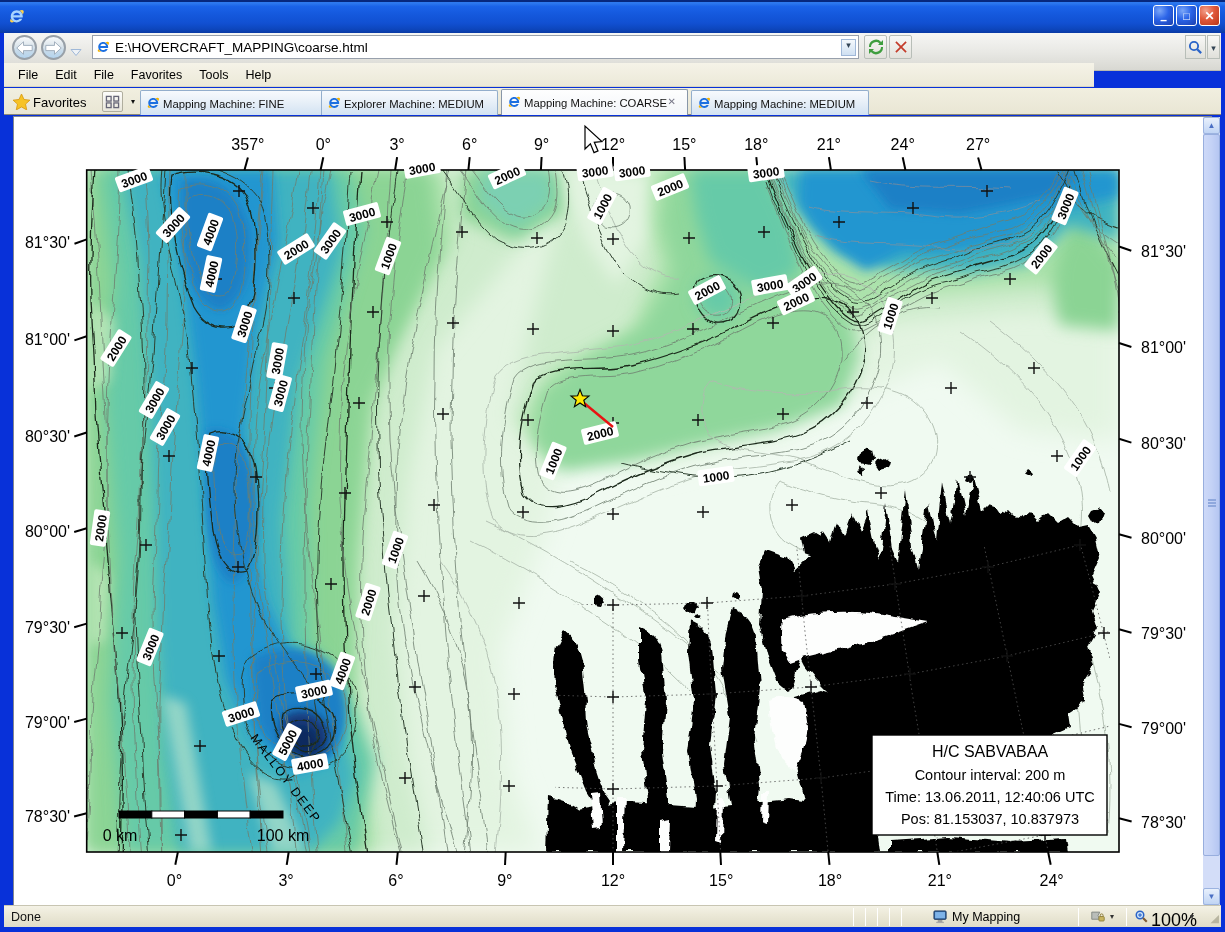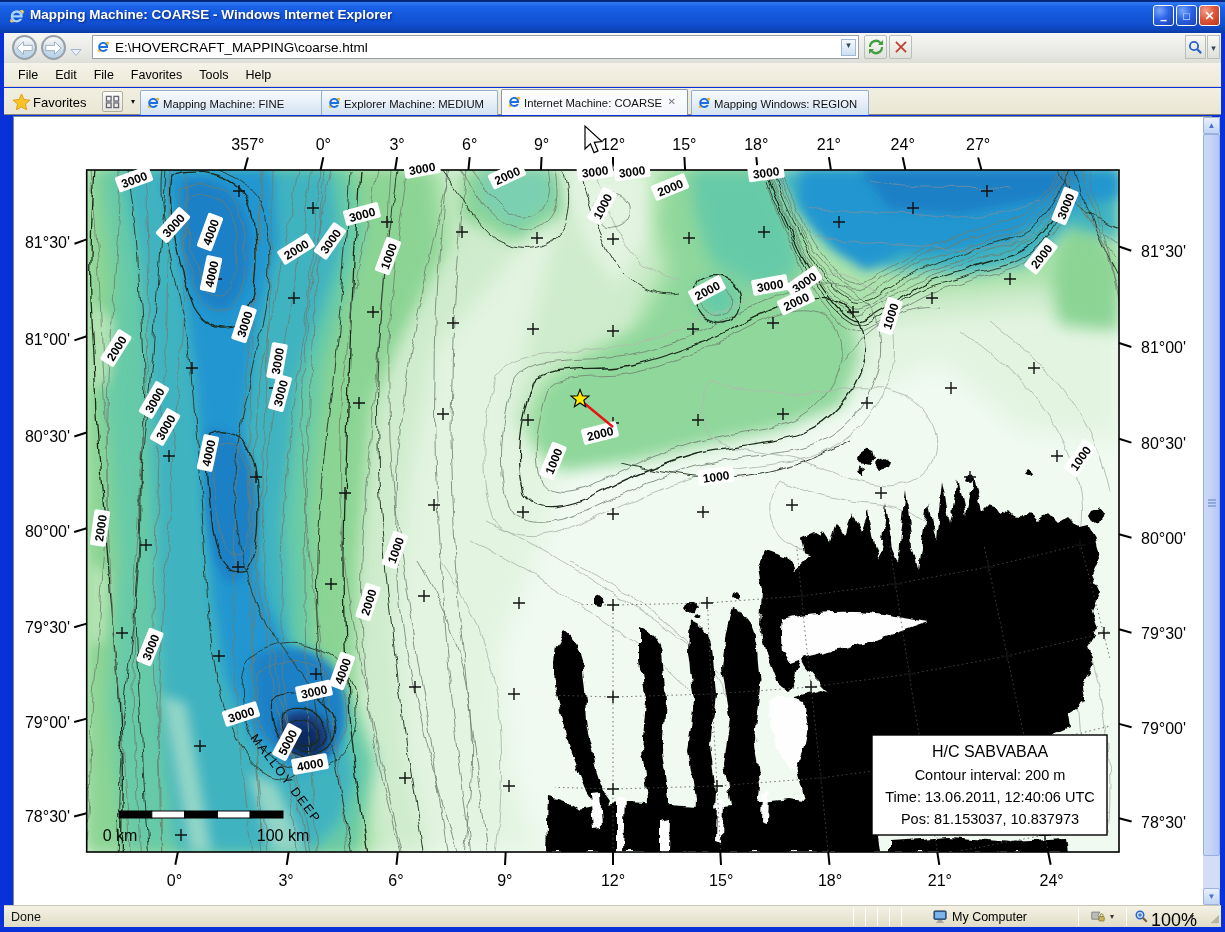--- a/index.html
+++ b/index.html
@@ -28,21 +28,21 @@
 .tbtn{position:absolute;top:2px;width:23px;height:24px;display:flex;align-items:center;justify-content:center;
  background:linear-gradient(180deg,#f8f8f6,#e2e2dc);border:1px solid #b8beb8;border-radius:2px}
 .refresh{left:860px}.stop{left:885px}
 .search{position:absolute;left:913px;top:2px;width:266px;height:24px;background:#fff;border:1px solid #98a0ac}
 .gicon{position:absolute;left:5px;top:4px}
 .gtext{position:absolute;left:26px;top:4px;color:#9a9a9a;font-size:13.5px}
 .sbtn{position:absolute;left:1181px;top:2px;width:21px;height:24px;display:flex;align-items:center;justify-content:center;
  background:linear-gradient(180deg,#f8f8f6,#e0e0da);border:1px solid #b8beb8}
 .sdrop{position:absolute;left:1203px;top:2px;width:13px;height:24px;font-size:9px;color:#345;text-align:center;line-height:24px;
  background:linear-gradient(180deg,#f8f8f6,#e0e0da);border:1px solid #b8beb8}
-.menubar{position:absolute;left:4px;top:63px;width:1217px;height:24px;background:linear-gradient(180deg,#f5f3e8,#ece9d8);
+.menubar{position:absolute;left:4px;top:63px;width:1090px;height:24px;background:linear-gradient(180deg,#f5f3e8,#ece9d8);
  border-bottom:1px solid #d8d5c2;font-size:12.5px;color:#000;padding-left:14px;display:flex;gap:17px;align-items:center}
 .tabbar{position:absolute;left:4px;top:88px;width:1217px;height:27px;background:linear-gradient(180deg,#f1efe0,#e9e6d4);
  border-bottom:1px solid #8a8878}
 .favstar{position:absolute;left:9px;top:6px}
 .favtext{position:absolute;left:29px;top:7px;font-size:13px}
 .qtab{position:absolute;left:98px;top:3px;width:21px;height:21px;display:flex;align-items:center;justify-content:center;
  background:linear-gradient(180deg,#fdfdfb,#e8e6da);border:1px solid #b0ae9e;border-radius:2px}
 .qdrop{position:absolute;left:122px;top:3px;width:14px;height:21px;text-align:center;line-height:21px;font-size:8px;color:#111}
 .tab{position:absolute;top:2px;height:25px;background:linear-gradient(180deg,#f7fafd 0%,#e8f0f8 45%,#d2e2f2 100%);
  border:1px solid #93aecc;border-bottom:none;border-radius:2px 2px 0 0}
@@ -76,21 +76,20 @@
 </style></head>
 <body>
 <div class="titlebar">
   <span class="tbicon"><svg width="17" height="17" viewBox="0 0 16 16">
         <g>
 <path d="M8.2 2.2 C5 2.2 2.6 4.8 2.6 8 C2.6 11.2 5.1 13.6 8.2 13.6 C10.6 13.6 12.6 12.2 13.4 10.2 L10.9 10.2 C10.3 11 9.3 11.5 8.2 11.5 C6.6 11.5 5.3 10.5 4.9 9 L13.8 9 C13.9 8.6 13.9 8.3 13.9 8 C13.9 4.8 11.4 2.2 8.2 2.2 Z M8.2 4.4 C9.7 4.4 11 5.4 11.4 6.8 L5 6.8 C5.4 5.4 6.7 4.4 8.2 4.4 Z" fill="#a8d4ff"></path>
 <path d="M14.6 2.6 C13.9 1.6 12.3 1.9 10.6 2.7 C12.1 3.3 13.3 4.5 13.9 6 C14.8 4.5 15.1 3.3 14.6 2.6 Z" fill="#ffd24a"></path>
 <path d="M2.2 12.9 C2.8 13.8 4.3 13.7 5.9 13 C4.5 12.5 3.4 11.5 2.7 10.2 C2 11.5 1.8 12.3 2.2 12.9 Z" fill="#ffd24a"></path>
 </g>
       </svg></span>
-  <span class="tbtext">Mapping Machine: COARSE - Windows Internet Explorer</span>
   <div class="winbtns">
     <div class="wb min">
         <span>–</span>
       </div>
     <div class="wb max">
         <span>□</span>
       </div>
     <div class="wb close">
         <span>✕</span>
       </div>
@@ -185,32 +184,32 @@
       <span class="ttext">Explorer Machine: MEDIUM</span>
     </div>
     <div class="tab active" style="left:497px;width:187px">
       <span class="ticon"><svg width="14" height="14" viewBox="0 0 16 16">
           <g>
 <path d="M8.2 2.2 C5 2.2 2.6 4.8 2.6 8 C2.6 11.2 5.1 13.6 8.2 13.6 C10.6 13.6 12.6 12.2 13.4 10.2 L10.9 10.2 C10.3 11 9.3 11.5 8.2 11.5 C6.6 11.5 5.3 10.5 4.9 9 L13.8 9 C13.9 8.6 13.9 8.3 13.9 8 C13.9 4.8 11.4 2.2 8.2 2.2 Z M8.2 4.4 C9.7 4.4 11 5.4 11.4 6.8 L5 6.8 C5.4 5.4 6.7 4.4 8.2 4.4 Z" fill="#1c6fe0"></path>
 <path d="M14.6 2.6 C13.9 1.6 12.3 1.9 10.6 2.7 C12.1 3.3 13.3 4.5 13.9 6 C14.8 4.5 15.1 3.3 14.6 2.6 Z" fill="#f4b400"></path>
 <path d="M2.2 12.9 C2.8 13.8 4.3 13.7 5.9 13 C4.5 12.5 3.4 11.5 2.7 10.2 C2 11.5 1.8 12.3 2.2 12.9 Z" fill="#f4b400"></path>
 </g>
         </svg></span>
-      <span class="ttext">Internet Machine: COARSE</span>
+      <span class="ttext">Mapping Machine: COARSE</span>
       <span class="tclose">✕</span>
     </div>
     <div class="tab" style="left:687px;width:178px">
       <span class="ticon"><svg width="14" height="14" viewBox="0 0 16 16">
           <g>
 <path d="M8.2 2.2 C5 2.2 2.6 4.8 2.6 8 C2.6 11.2 5.1 13.6 8.2 13.6 C10.6 13.6 12.6 12.2 13.4 10.2 L10.9 10.2 C10.3 11 9.3 11.5 8.2 11.5 C6.6 11.5 5.3 10.5 4.9 9 L13.8 9 C13.9 8.6 13.9 8.3 13.9 8 C13.9 4.8 11.4 2.2 8.2 2.2 Z M8.2 4.4 C9.7 4.4 11 5.4 11.4 6.8 L5 6.8 C5.4 5.4 6.7 4.4 8.2 4.4 Z" fill="#1c6fe0"></path>
 <path d="M14.6 2.6 C13.9 1.6 12.3 1.9 10.6 2.7 C12.1 3.3 13.3 4.5 13.9 6 C14.8 4.5 15.1 3.3 14.6 2.6 Z" fill="#f4b400"></path>
 <path d="M2.2 12.9 C2.8 13.8 4.3 13.7 5.9 13 C4.5 12.5 3.4 11.5 2.7 10.2 C2 11.5 1.8 12.3 2.2 12.9 Z" fill="#f4b400"></path>
 </g>
         </svg></span>
-      <span class="ttext">Mapping Windows: REGION</span>
+      <span class="ttext">Mapping Machine: MEDIUM</span>
     </div>
 </div>
 <div class="content">
     <svg id="map" width="1197" height="788" viewBox="6 117 1197 788">
 <defs>
 <clipPath id="mapc">
           <rect x="76.7" y="169.0" width="1032.3" height="682.0"></rect>
         </clipPath>
 <clipPath id="landzone">
           <path d="M545,605 L760,592 L760,545 L1100,545 L1100,851 L545,851 Z"></path>
@@ -792,21 +791,21 @@
     <div class="seg" style="left:861px"></div>
   <div class="seg" style="left:873px"></div>
     <div class="seg" style="left:885px"></div>
   <div class="seg" style="left:897px"></div>
   <span class="mycomp"><svg width="15" height="14" viewBox="0 0 16 15">
         <rect x="1" y="1" width="13" height="9" rx="1" fill="#3a6ea5" stroke="#16325c"></rect>
         <rect x="2.2" y="2.2" width="10.6" height="6.6" fill="#7eb3e8"></rect>
         <rect x="5" y="11" width="5" height="1.6" fill="#888"></rect>
         <rect x="3.4" y="12.6" width="8.2" height="1.4" fill="#aaa"></rect>
       </svg></span>
-  <span class="mctext">My Computer</span>
+  <span class="mctext">My Mapping</span>
   <div class="seg" style="left:1074px"></div>
   <span class="zicon"><svg width="16" height="14" viewBox="0 0 18 15">
         <path d="M2 2h9l-2 4 2 4H2z" fill="#b9bdb9" stroke="#7d837d"></path>
         <rect x="10" y="7" width="6" height="5" rx="1" fill="#c8b560" stroke="#8d7d3a"></rect>
         <path d="M11.5 7V5.6a1.6 1.6 0 0 1 3.2 0V7" fill="none" stroke="#8d7d3a" stroke-width="1.1"></path>
       </svg></span>
   <span class="zdrop">▾</span>
   <div class="seg" style="left:1122px"></div>
   <span class="magicon"><svg width="15" height="15" viewBox="0 0 16 16">
         <circle cx="6.4" cy="6.4" r="4" fill="#cfe4fa" stroke="#2a64c8" stroke-width="1.6"></circle>

